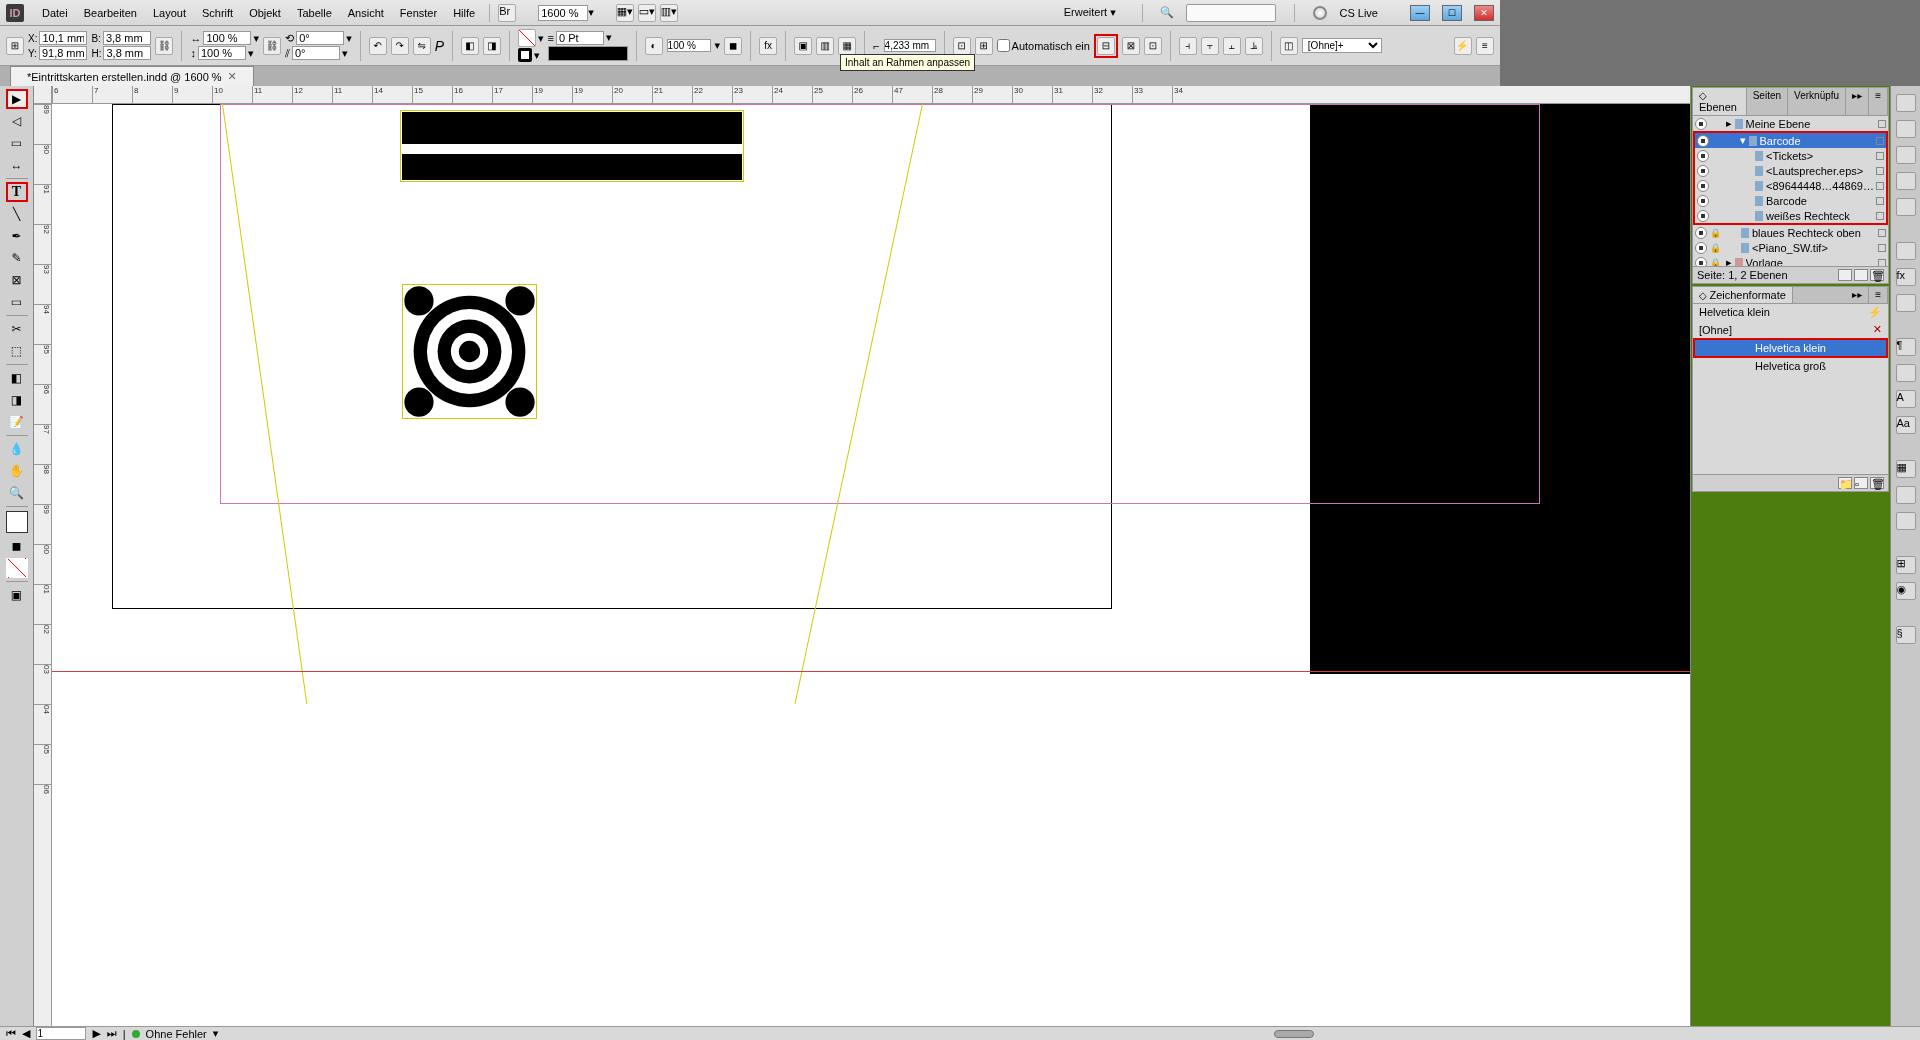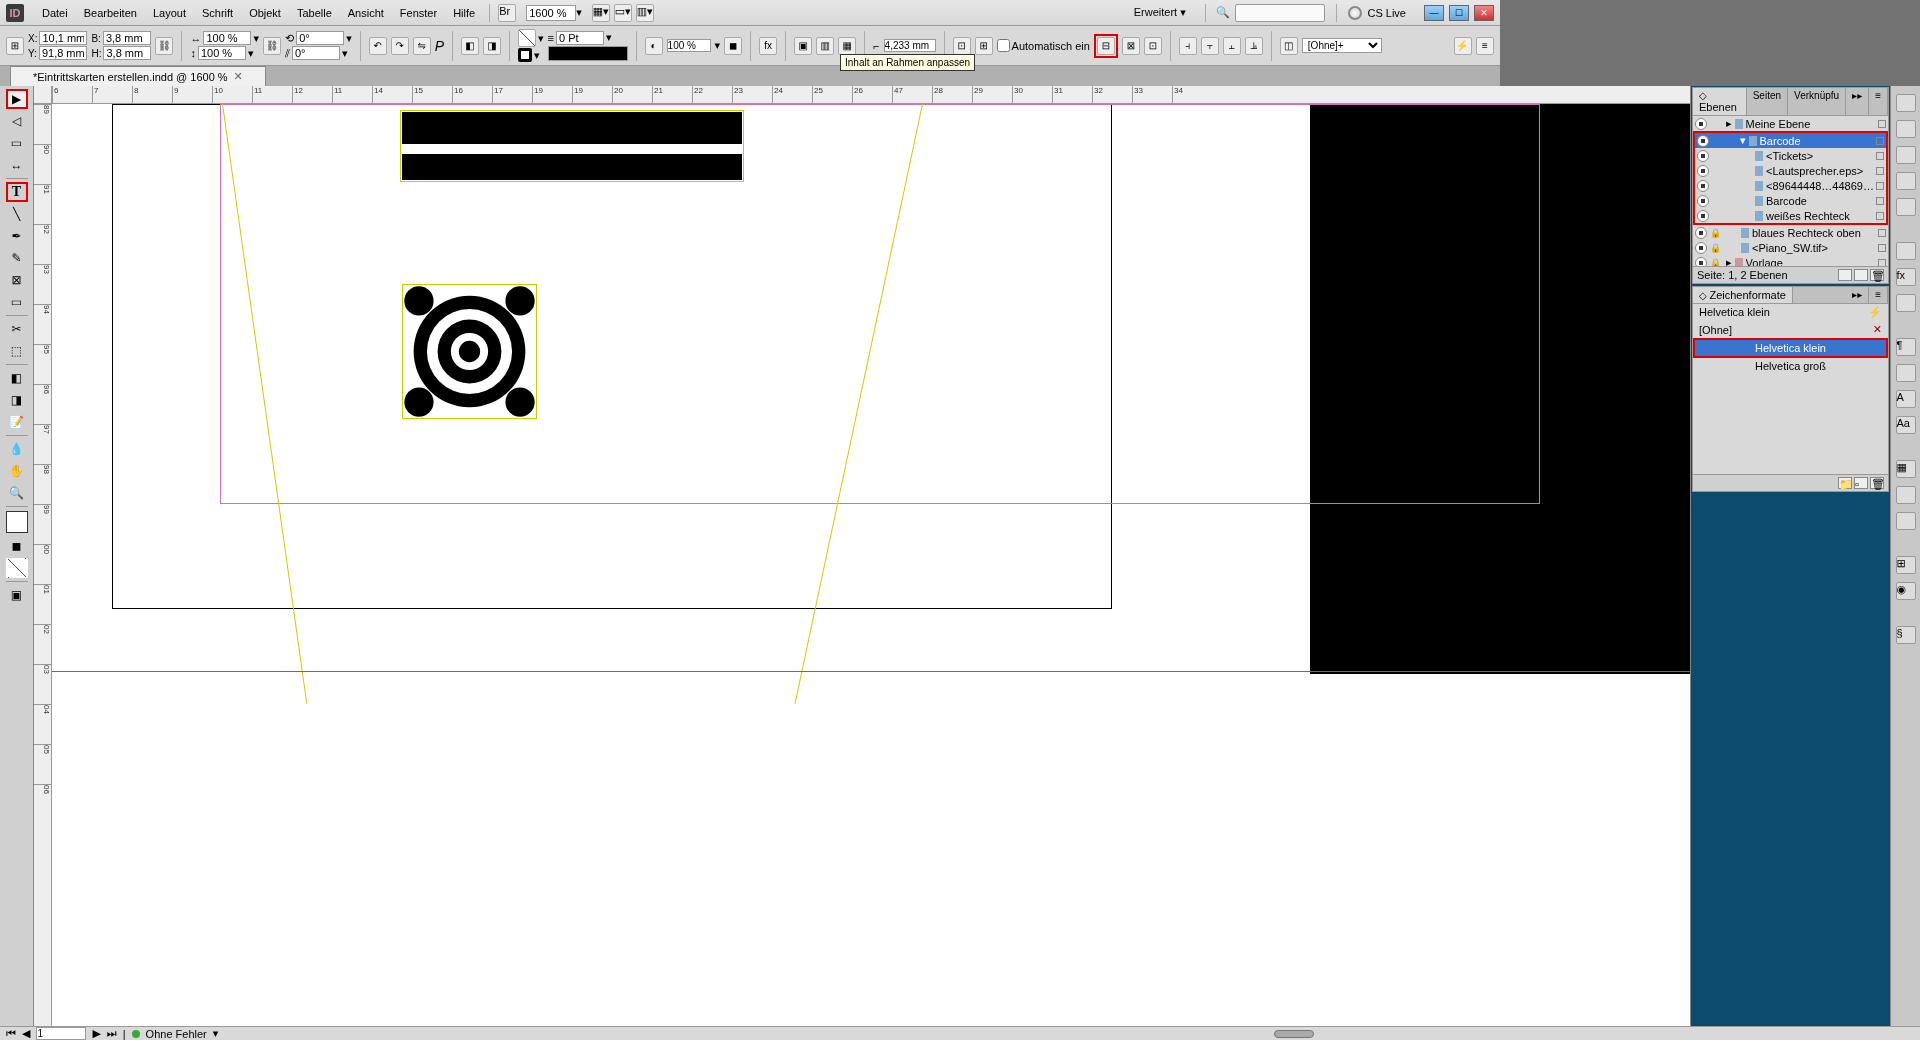--- a/index.html
+++ b/index.html
@@ -4,44 +4,44 @@
 <style>
 * { margin: 0; padding: 0; box-sizing: border-box; font-family: Tahoma, Arial, sans-serif; font-size: 11px; }
 body { background: #727272; overflow: hidden; width: 1500px; height: 825px; }
 
 
 .menubar { background: linear-gradient(#e8e8e8,#d8d8d8); height: 26px; display: flex; align-items: center; padding: 0 6px; border-bottom: 1px solid #999; }
 .menubar .logo { width: 18px; height: 18px; background: #3a3a3a; color: #c9a; display: flex; align-items: center; justify-content: center; font-weight: bold; border-radius: 2px; margin-right: 10px; }
 .menubar .item { padding: 4px 8px; cursor: default; text-align: center; }
 .menubar .sep { width: 1px; height: 18px; background: #aaa; margin: 0 6px; }
 .menubar .tool-ico { width:18px; height:18px; border:1px solid #aaa; background:#eee; margin:0 2px; border-radius:2px; }
-.menubar .zoom { margin: 0 8px; display:flex; align-items:center; }
+.menubar .zoom { margin: 0 20px; display:flex; align-items:center; }
 .menubar .zoom input { width:50px; border:1px solid #999; padding:1px 2px; background:white; }
-.menubar .right { margin-left: auto; display: flex; align-items: center; gap: 5px; }
+.menubar .right { margin-left: auto; display: flex; align-items: center; gap: 12px; }
 .menubar .search { width: 90px; height: 18px; border: 1px solid #999; background: #fafafa; border-radius: 2px; }
 .menubar .winbtn { width: 20px; height: 16px; border: 1px solid #666; display:inline-flex; align-items:center; justify-content:center; font-size:9px; }
 .menubar .winbtn.min { background: linear-gradient(#9ed0f8,#5ea8e0); }
 .menubar .winbtn.max { background: linear-gradient(#9ed0f8,#5ea8e0); }
 .menubar .winbtn.close { background: linear-gradient(#f08888,#d03030); color:white; }
 
 
 .controlbar { background: #d9d9d9; border-bottom: 1px solid #999; height: 40px; display: flex; align-items: center; padding: 0 6px; gap: 4px; }
 .controlbar .grp { display:flex; flex-direction:column; gap:1px; }
 .controlbar .fld { display:flex; align-items:center; gap:2px; }
 .controlbar .fld label { font-size:10px; }
 .controlbar .fld input { width:48px; border:1px solid #999; padding:0 2px; font-size:11px; background:white; }
 .controlbar .vsep { width:1px; height:30px; background:#aaa; margin:0 4px; }
 .controlbar .ico { width:18px; height:18px; border:1px solid #aaa; background:#eee; border-radius:2px; display:flex; align-items:center; justify-content:center; font-size:10px; }
 .controlbar select { border:1px solid #999; font-size:10px; background:white; padding:0 1px; }
 .red-box { border: 2px solid #e00000; padding: 1px; }
 .tooltip-fit { position:absolute; left:840px; top:54px; background:#ffffe1; border:1px solid #333; padding:2px 4px; font-size:10px; z-index:100; }
 
 
 .doctabs { background:#b0b0b0; height:20px; display:flex; align-items:stretch; }
-.doctabs .tab { background:#f0f0f0; border:1px solid #888; border-bottom:none; padding:2px 22px; display:flex; align-items:center; gap:6px; font-size:10px; margin-left:10px; }
+.doctabs .tab { background:#f0f0f0; border:1px solid #888; border-bottom:none; padding:2px 16px; display:flex; align-items:center; gap:6px; font-size:10px; margin-left:10px; }
 .doctabs .tab .x { color:#666; }
 
 
 .main { position:absolute; top:86px; bottom:14px; left:0; right:0; display:flex; }
 .toolpanel { width:34px; background:#d0d0d0; border-right:1px solid #888; display:flex; flex-direction:column; align-items:center; padding-top:2px; gap:0px; }
 .toolpanel .tool { width:22px; height:20px; border:1px solid transparent; display:flex; align-items:center; justify-content:center; font-size:12px; margin:1px 0; }
 .toolpanel .tool.sel { background:#eee; border-color:#888; }
 .toolpanel .tool.red { border:2px solid #e00000; }
 .toolpanel .hr { width:22px; height:1px; background:#999; margin:2px 0; }
 .toolpanel .swatch { width:22px; height:22px; border:1px solid #333; background:white; margin:2px 0; position:relative; }
@@ -64,21 +64,21 @@
 .black-bar { position:absolute; left:350px; top:8px; width:340px; height:68px; background:#000; }
 .black-bar::after { content:""; position:absolute; left:0; right:0; top:32px; height:10px; background:#fff; }
 .black-bar-border { position:absolute; left:348px; top:6px; width:344px; height:72px; border:1px solid #cccc00; }
 
 .speaker-frame { position:absolute; left:350px; top:180px; width:135px; height:135px; border:1px solid #cccc00; }
 .speaker { width:100%; height:100%; }
 .text-frame { position:absolute; left:490px; top:212px; width:325px; height:100px; border:1px solid #cccc00; display:flex; align-items:center; }
 .text-frame span { font-size:92px; font-family: Helvetica, Arial; color:#000; letter-spacing:-2px; }
 
 
-.rightdock { width:200px; background:#0c4a6e; border-left:1px solid #888; display:flex; flex-direction:column; }
+.rightdock { width:200px; background:#4d7c0f; border-left:1px solid #888; display:flex; flex-direction:column; }
 .panel { background:#d9d9d9; border:1px solid #999; margin:1px; }
 .panel .tabs { display:flex; background:#c0c0c0; border-bottom:1px solid #999; }
 .panel .tabs .ptab { padding:2px 6px; font-size:10px; border-right:1px solid #999; }
 .panel .tabs .ptab.active { background:#d9d9d9; }
 .layerlist { max-height:150px; overflow:hidden; }
 .layerlist .row { display:flex; align-items:center; height:15px; font-size:10px; padding:0 2px; gap:3px; }
 .layerlist .row .eye { width:12px; height:12px; border:1px solid #888; border-radius:50%; background:radial-gradient(circle,#333 30%,#fff 31%); }
 .layerlist .row .lock { width:10px; font-size:9px; color:#666; }
 .layerlist .row .swatch2 { width:8px; height:10px; }
 .layerlist .row .name { flex:1; white-space:nowrap; overflow:hidden; }

